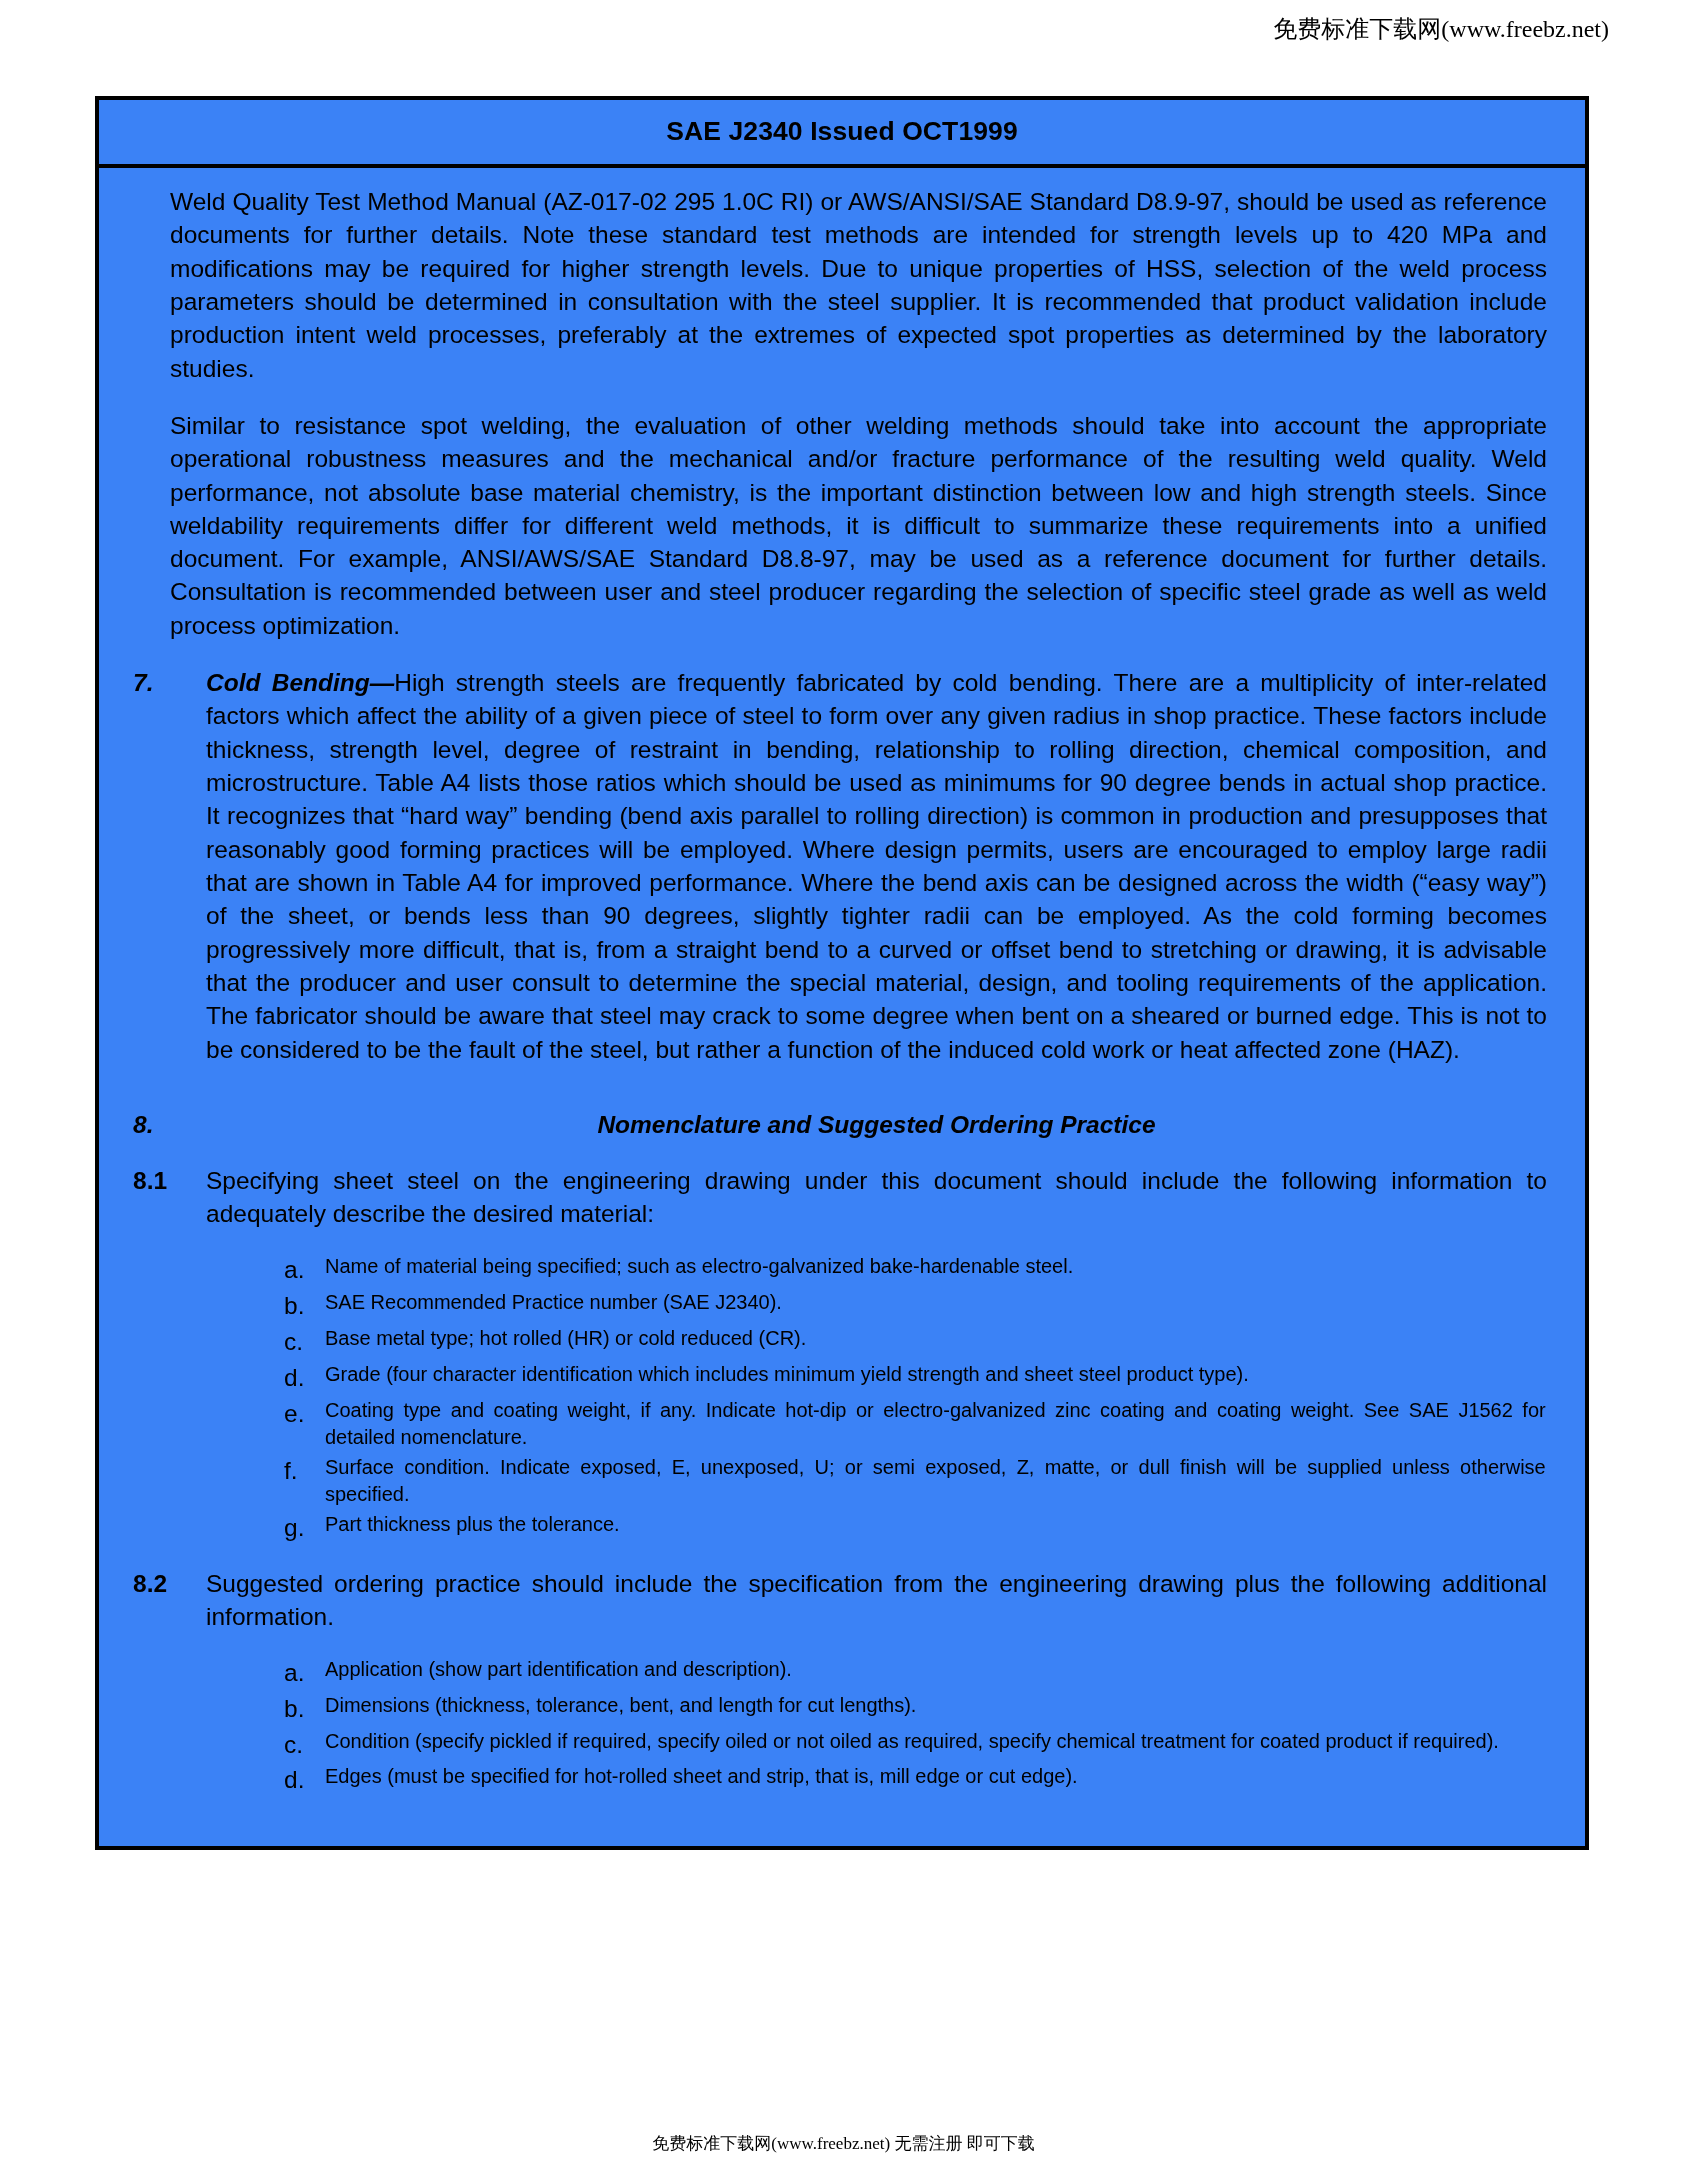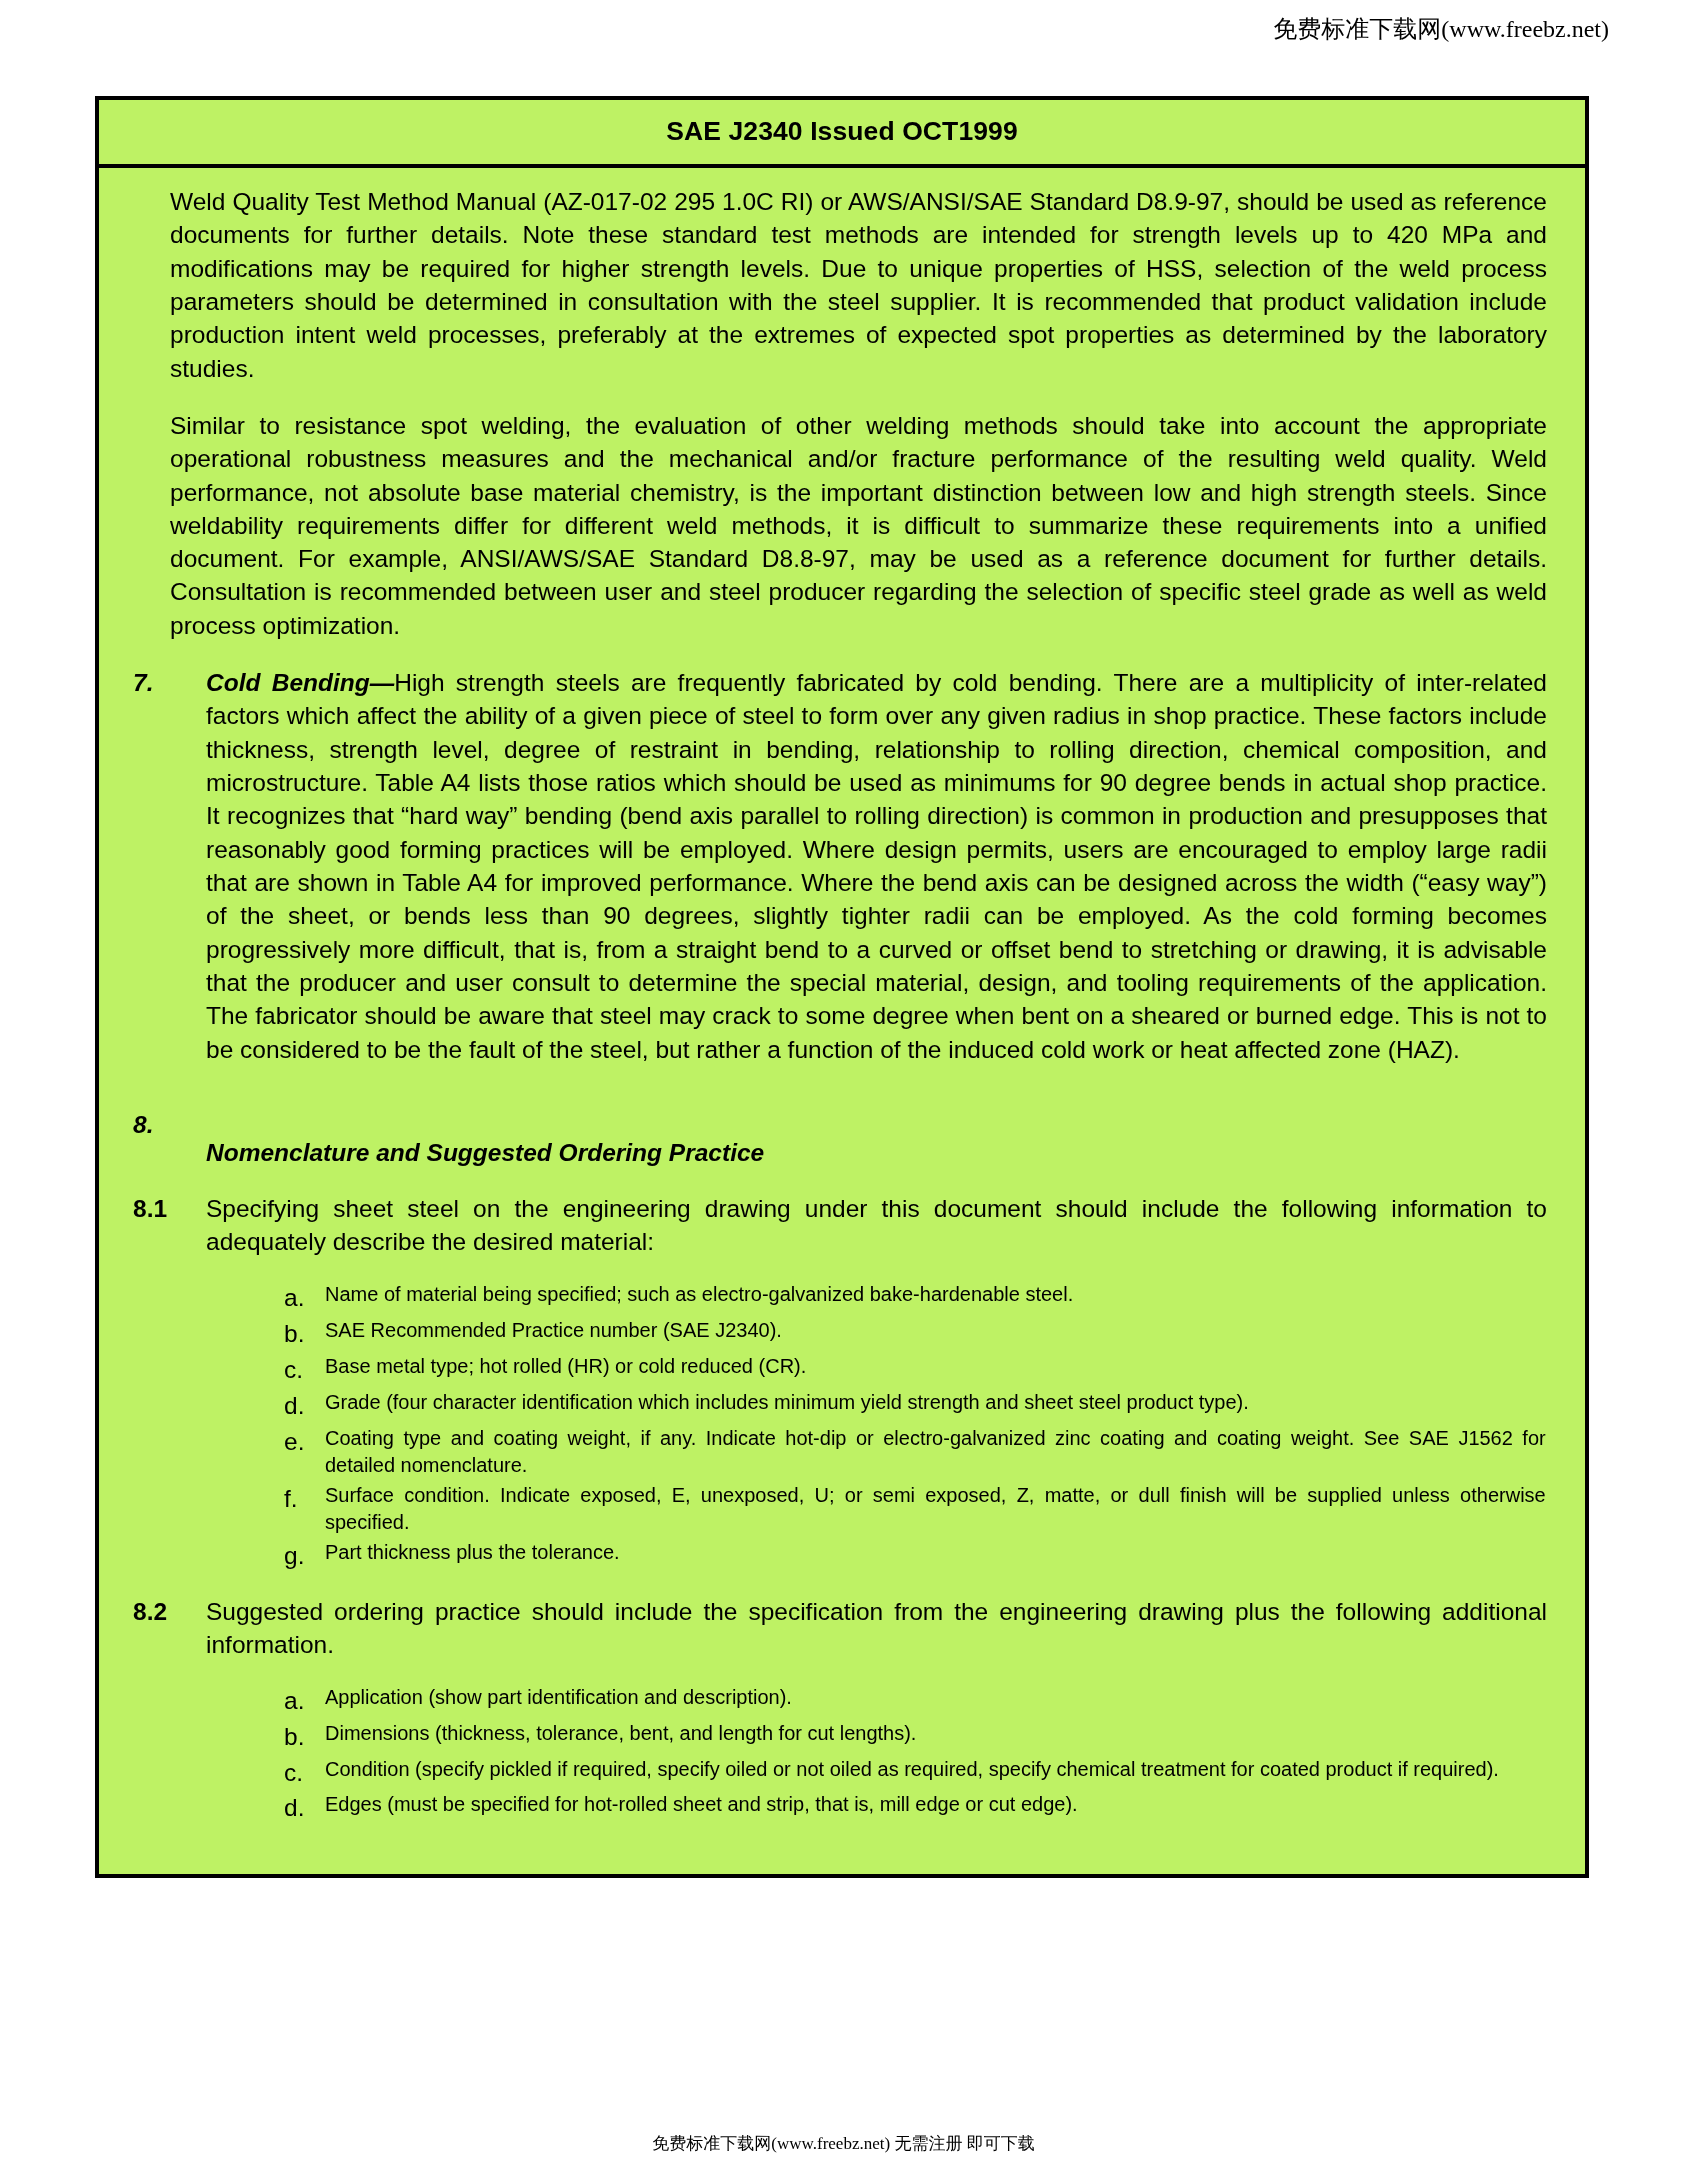--- a/index.html
+++ b/index.html
@@ -37,21 +37,21 @@
   }
 
   
   .frame {
     position: absolute;
     left: 95px;
     top: 96px;
     width: 1494px;
     border: 4.6px solid #000;
     box-sizing: border-box;
-    background: #bef264;
+    background: #3b82f6;
   }
 
   .frame-header {
     border-bottom: 4.6px solid #000;
     text-align: center;
     padding: 16px 0 17px 0;
     box-sizing: border-box;
   }
   .frame-header .title {
     font-family: "Liberation Sans", sans-serif;
@@ -103,22 +103,21 @@
     flex: 1 1 auto;
     font-size: 24.5px;
     line-height: 1.36;
     text-align: justify;
     text-justify: inter-word;
     padding-right: 4px;
   }
   .numbered .body.heading-only {
     font-weight: bold;
     font-style: italic;
-    text-align: left;
-    margin-top: 28px;
+    text-align: center;
   }
   .lead-term {
     font-weight: bold;
     font-style: italic;
   }
 
   .section-gap { height: 20px; }
 
   
   .letter-list {

